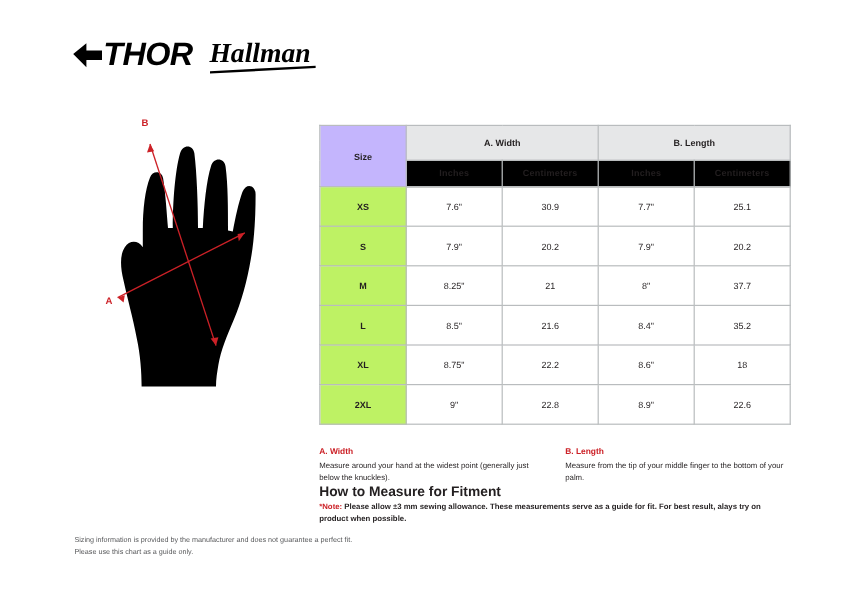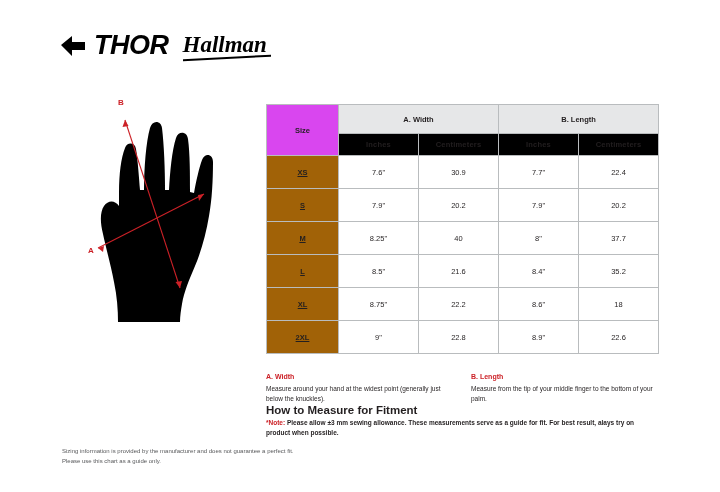--- a/index.html
+++ b/index.html
@@ -26,21 +26,21 @@
     position: absolute;
     left: 60px;
     top: 32px;
     display: flex;
     align-items: center;
     gap: 14px;
   }
   .thor-logo {
     display: flex;
     align-items: center;
-    gap: 8px;
+    gap: 0;
   }
   .thor-mark {
     width: 26px;
     height: 26px;
   }
   .thor-word {
     font-family: "Liberation Sans", sans-serif;
     font-weight: bold;
     font-style: italic;
     font-size: 27px;
@@ -114,30 +114,29 @@
     border: 1px solid #000000;
     margin-top: 42px;
   }
   th.hdr-grey {
     background: #e6e7e8;
     font-weight: bold;
     font-size: 8px;
     height: 26px;
   }
   th.size-corner {
-    background: #d946ef;
+    background: #c4b5fd;
     font-weight: bold;
     font-size: 8px;
   }
   td.size-cell {
-    background: #a16207;
+    background: #bef264;
     font-weight: bold;
     font-size: 8px;
     height: 30px;
-    text-decoration: underline;
   }
   td.val {
     height: 30px;
     font-size: 8px;
   }
 
   
   .howto-title {
     position: absolute;
     left: 266px;
@@ -284,33 +283,33 @@
         <th class="hdr-dark">Inches</th>
         <th class="hdr-dark">Centimeters</th>
       </tr>
     </thead>
     <tbody>
       <tr>
         <td class="size-cell">XS</td>
         <td class="val">7.6"</td>
         <td class="val">30.9</td>
         <td class="val">7.7"</td>
-        <td class="val">22.4</td>
+        <td class="val">25.1</td>
       </tr>
       <tr>
         <td class="size-cell">S</td>
         <td class="val">7.9"</td>
         <td class="val">20.2</td>
         <td class="val">7.9"</td>
         <td class="val">20.2</td>
       </tr>
       <tr>
         <td class="size-cell">M</td>
         <td class="val">8.25"</td>
-        <td class="val">40</td>
+        <td class="val">21</td>
         <td class="val">8"</td>
         <td class="val">37.7</td>
       </tr>
       <tr>
         <td class="size-cell">L</td>
         <td class="val">8.5"</td>
         <td class="val">21.6</td>
         <td class="val">8.4"</td>
         <td class="val">35.2</td>
       </tr>

